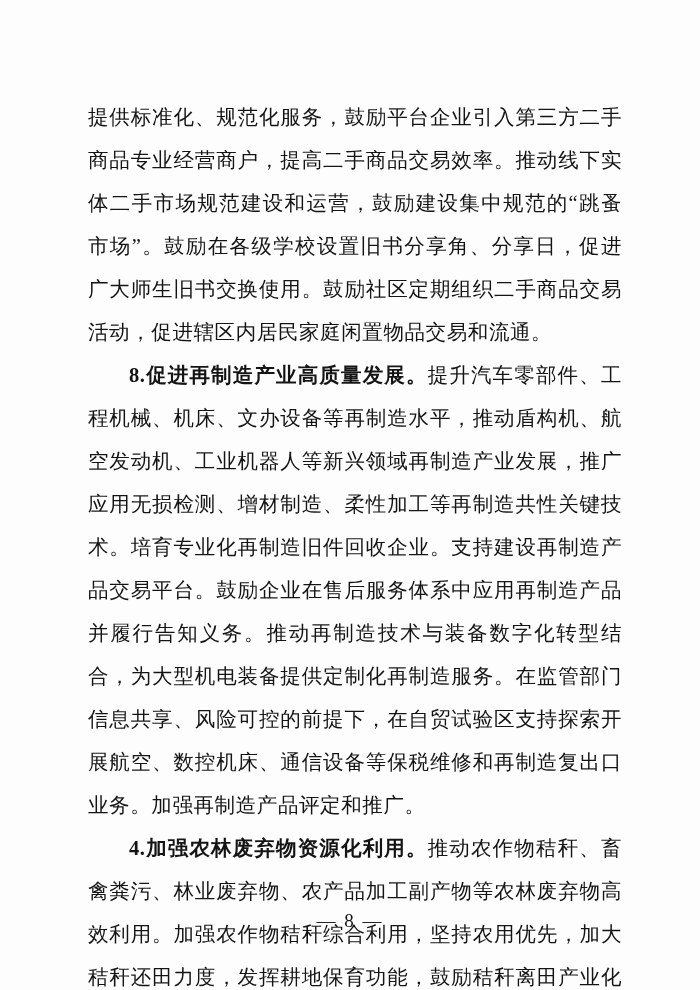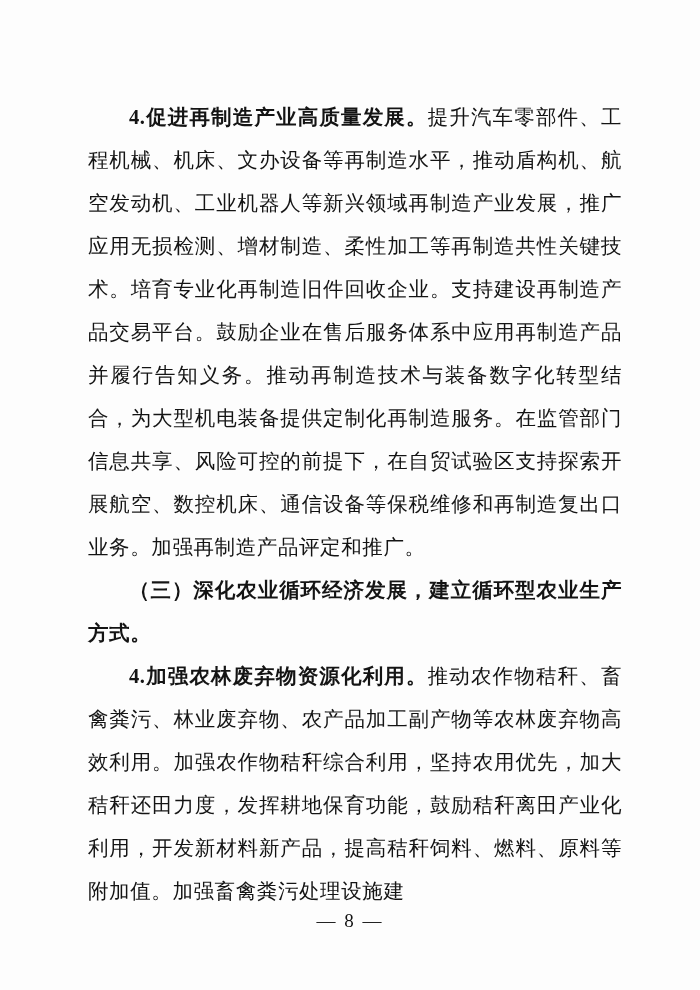--- a/index.html
+++ b/index.html
@@ -58,24 +58,24 @@
     color: #141414;
   }
 </style>
 </head>
 <body>
 
 <div class="page">
 
   <div class="doc-body">
 
+    <p class="para cont">提供标准化、规范化服务，鼓励平台企业引入第三方二手商品专业经营商户，提高二手商品交易效率。推动线下实体二手市场规范建设和运营，鼓励建设集中规范的“跳蚤市场”。鼓励在各级学校设置旧书分享角、分享日，促进广大师生旧书交换使用。鼓励社区定期组织二手商品交易活动，促进辖区内居民家庭闲置物品交易和流通。</p>
 
-    <p class="para indent"><span class="bold-lead">4.促进再制造产业高质量发展。</span><span>提升汽车零部件、工程机械、机床、文办设备等再制造水平，推动盾构机、航空发动机、工业机器人等新兴领域再制造产业发展，推广应用无损检测、增材制造、柔性加工等再制造共性关键技术。培育专业化再制造旧件回收企业。支持建设再制造产品交易平台。鼓励企业在售后服务体系中应用再制造产品并履行告知义务。推动再制造技术与装备数字化转型结合，为大型机电装备提供定制化再制造服务。在监管部门信息共享、风险可控的前提下，在自贸试验区支持探索开展航空、数控机床、通信设备等保税维修和再制造复出口业务。加强再制造产品评定和推广。</span></p>
+    <p class="para indent"><span class="bold-lead">8.促进再制造产业高质量发展。</span><span>提升汽车零部件、工程机械、机床、文办设备等再制造水平，推动盾构机、航空发动机、工业机器人等新兴领域再制造产业发展，推广应用无损检测、增材制造、柔性加工等再制造共性关键技术。培育专业化再制造旧件回收企业。支持建设再制造产品交易平台。鼓励企业在售后服务体系中应用再制造产品并履行告知义务。推动再制造技术与装备数字化转型结合，为大型机电装备提供定制化再制造服务。在监管部门信息共享、风险可控的前提下，在自贸试验区支持探索开展航空、数控机床、通信设备等保税维修和再制造复出口业务。加强再制造产品评定和推广。</span></p>
 
-    <p class="para heading-para">（三）深化农业循环经济发展，建立循环型农业生产方式。</p>
 
     <p class="para indent"><span class="bold-lead">4.加强农林废弃物资源化利用。</span><span>推动农作物秸秆、畜禽粪污、林业废弃物、农产品加工副产物等农林废弃物高效利用。加强农作物秸秆综合利用，坚持农用优先，加大秸秆还田力度，发挥耕地保育功能，鼓励秸秆离田产业化利用，开发新材料新产品，提高秸秆饲料、燃料、原料等附加值。加强畜禽粪污处理设施建</span></p>
 
   </div>
 
   <div class="footer">— 8 —</div>
 
 </div>
 
 </body></html>

